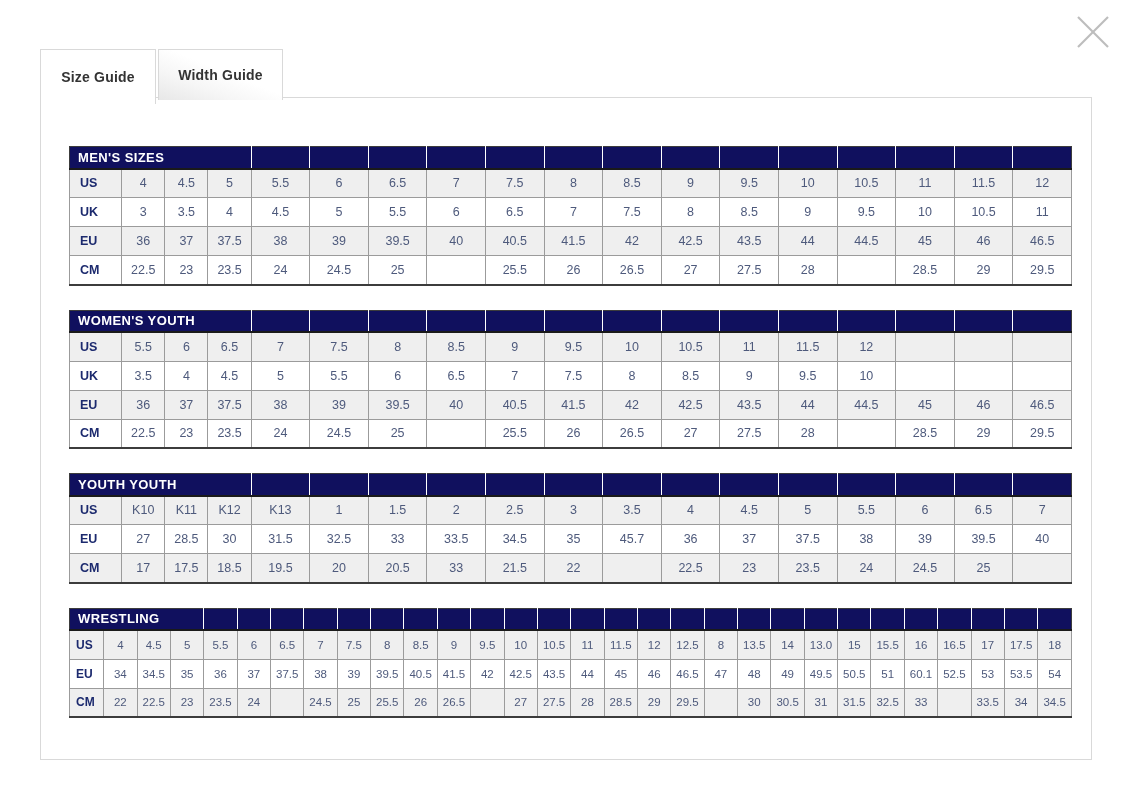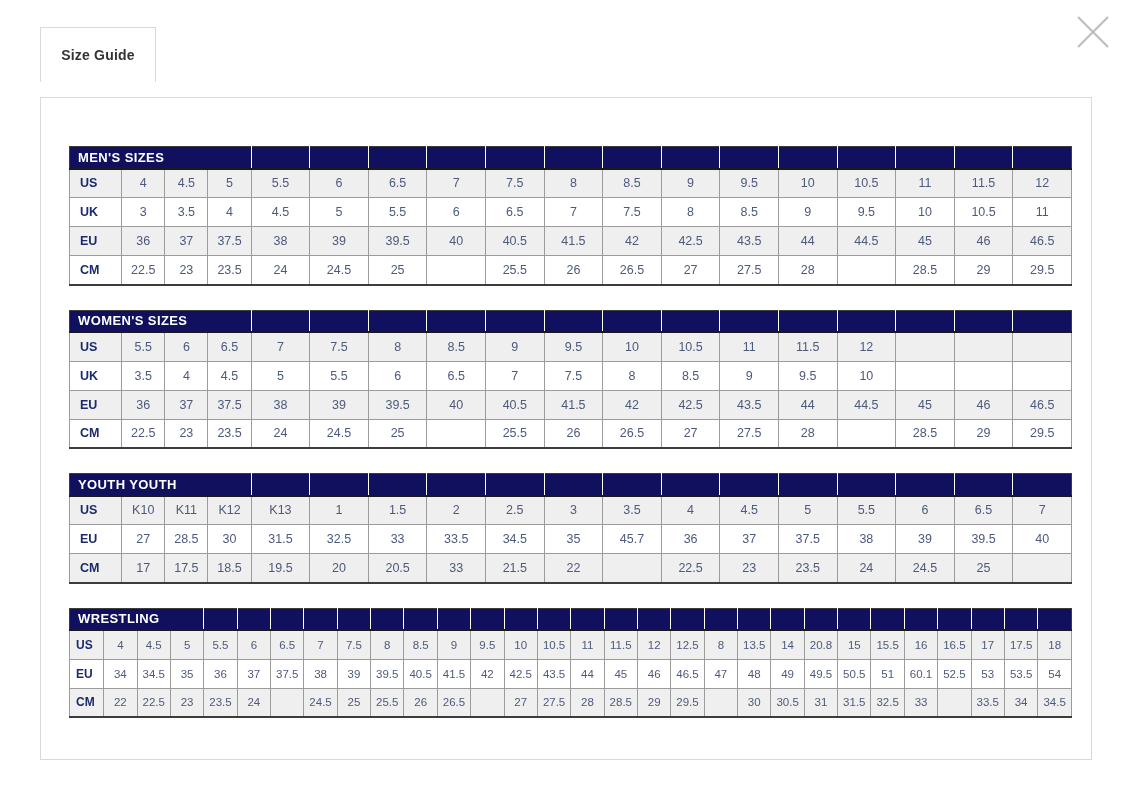--- a/index.html
+++ b/index.html
@@ -24,21 +24,21 @@
     border: none;
     padding: 0;
     cursor: pointer;
     z-index: 5;
   }
 
   
   .tabbar {
     position: absolute;
     left: 40px;
-    top: 27px;
+    top: 49px;
     display: flex;
     z-index: 2;
   }
   .tab {
     display: flex;
     align-items: center;
     justify-content: center;
     font-size: 14px;
     font-weight: bold;
     color: #333333;
@@ -122,20 +122,21 @@
 
   <button class="close-btn" aria-label="Close">
     <svg width="38" height="38" viewBox="0 0 38 38">
       <line x1="4" y1="4" x2="34" y2="34" stroke="#bdbdbd" stroke-width="2.2"></line>
       <line x1="34" y1="4" x2="4" y2="34" stroke="#bdbdbd" stroke-width="2.2"></line>
     </svg>
   </button>
 
   <div class="tabbar">
     <div class="tab tab-active">Size Guide</div>
+    <div class="tab tab-inactive">Width Guide</div>
   </div>
 
   <div class="panel">
     <div id="tables-root">
         <table class="size-table">
           <colgroup>
             <col style="width: 52px;">
             <col style="width: 43px;">
             <col style="width: 43px;">
             <col style="width: 43px;">
@@ -272,21 +273,21 @@
             <col style="width: 58.4px;">
             <col style="width: 58.4px;">
             <col style="width: 58.4px;">
             <col style="width: 58.4px;">
             <col style="width: 58.4px;">
             <col style="width: 58.4px;">
             <col style="width: 58.4px;">
           </colgroup>
           <thead>
             <tr>
-              <th colspan="4" class="table-title">WOMEN'S SIZES</th>
+              <th colspan="4" class="table-title">WOMEN'S YOUTH</th>
               <th class="hcell"></th>
               <th class="hcell"></th>
               <th class="hcell"></th>
               <th class="hcell"></th>
               <th class="hcell"></th>
               <th class="hcell"></th>
               <th class="hcell"></th>
               <th class="hcell"></th>
               <th class="hcell"></th>
               <th class="hcell"></th>
@@ -563,21 +564,21 @@
               <td class="size-cell">9.5</td>
               <td class="size-cell">10</td>
               <td class="size-cell">10.5</td>
               <td class="size-cell">11</td>
               <td class="size-cell">11.5</td>
               <td class="size-cell">12</td>
               <td class="size-cell">12.5</td>
               <td class="size-cell">8</td>
               <td class="size-cell">13.5</td>
               <td class="size-cell">14</td>
-              <td class="size-cell">20.8</td>
+              <td class="size-cell">13.0</td>
               <td class="size-cell">15</td>
               <td class="size-cell">15.5</td>
               <td class="size-cell">16</td>
               <td class="size-cell">16.5</td>
               <td class="size-cell">17</td>
               <td class="size-cell">17.5</td>
               <td class="size-cell">18</td>
             </tr>
             <tr>
               <th class="row-label">EU</th>

